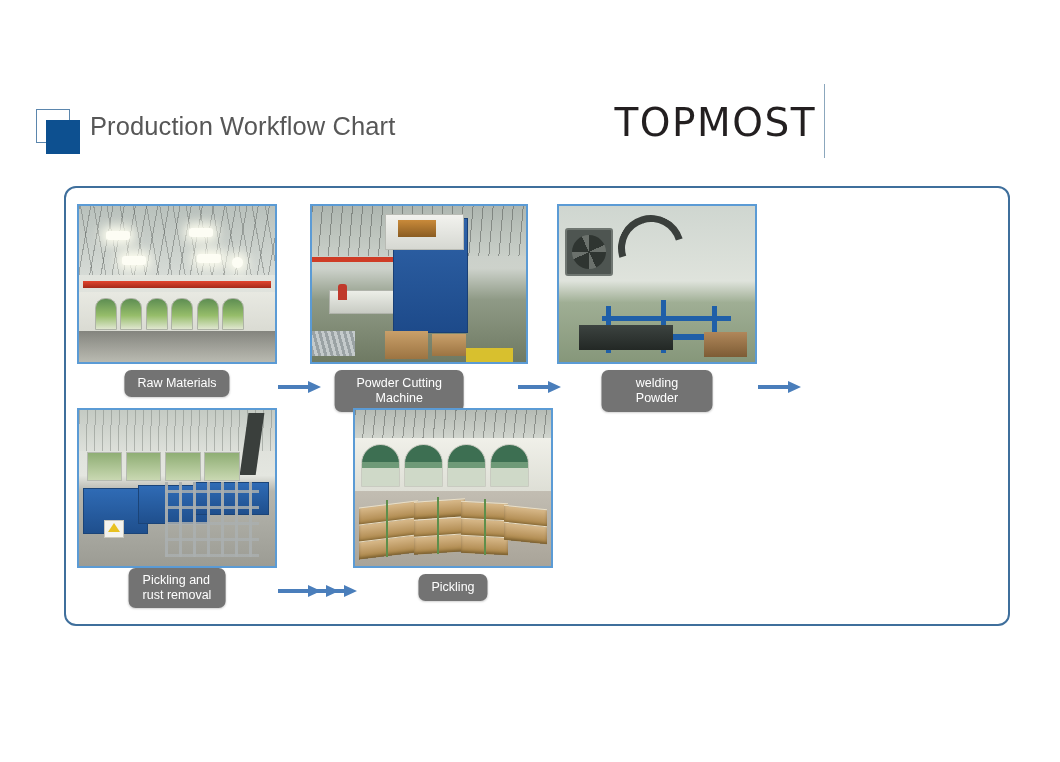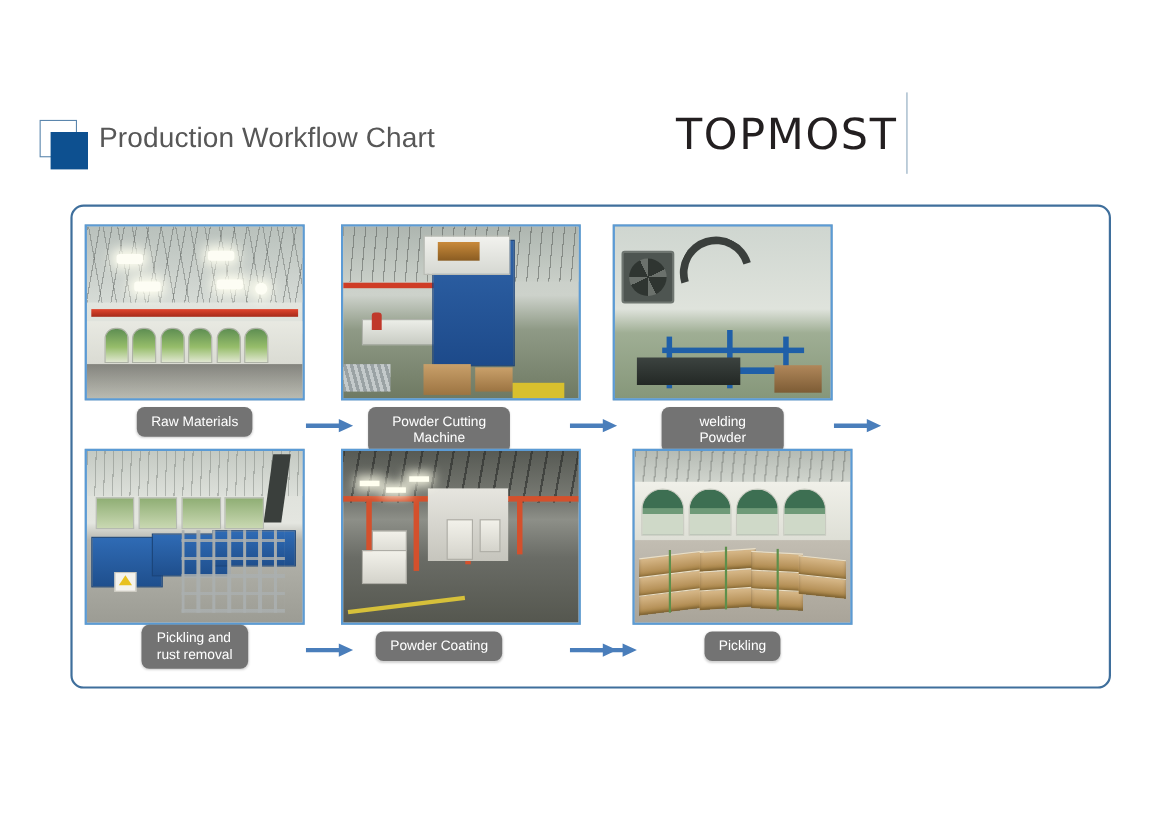--- a/index.html
+++ b/index.html
@@ -485,44 +485,20 @@
     </div>
 
     <div class="connector">
       <div class="arrow">
         <svg width="44" height="14" viewBox="0 0 44 14">
             <path d="M0 5h30V1l13 6-13 6V9H0z" fill="#4a7ebb"></path>
           </svg>
       </div>
     </div>
 
-    <div class="step">
-      <div class="photo wide">
-        <div class="photo-inner">
-          <div class="art-powder">
-            <div class="roof6"></div>
-            <div class="conveyor"></div>
-            <div class="cpost" style="left:10%;top:26%;height:46%"></div>
-            <div class="cpost" style="left:30%;top:26%;height:44%"></div>
-            <div class="cpost" style="left:52%;top:26%;height:40%"></div>
-            <div class="cpost" style="left:74%;top:26%;height:34%"></div>
-            <div class="booth"></div>
-            <div class="locker" style="left:12%;top:46%;width:14%;height:16%"></div>
-            <div class="locker" style="left:8%;top:58%;width:18%;height:18%"></div>
-            <div class="locker" style="left:44%;top:40%;width:10%;height:22%"></div>
-            <div class="locker" style="left:58%;top:40%;width:8%;height:18%"></div>
-            <div class="lamp6" style="left:7%;top:17%"></div>
-            <div class="lamp6" style="left:18%;top:21%"></div>
-            <div class="lamp6" style="left:28%;top:15%"></div>
-            <div class="yline"></div>
-          </div>
-        </div>
-      </div>
-      <div class="chip shift-left">Powder Coating</div>
-    </div>
 
     <div class="connector">
       <div class="arrow">
         <svg width="44" height="14" viewBox="0 0 44 14">
             <path d="M0 5h30V1l13 6-13 6V9H0z" fill="#4a7ebb"></path>
           </svg>
       </div>
     </div>
 
 

